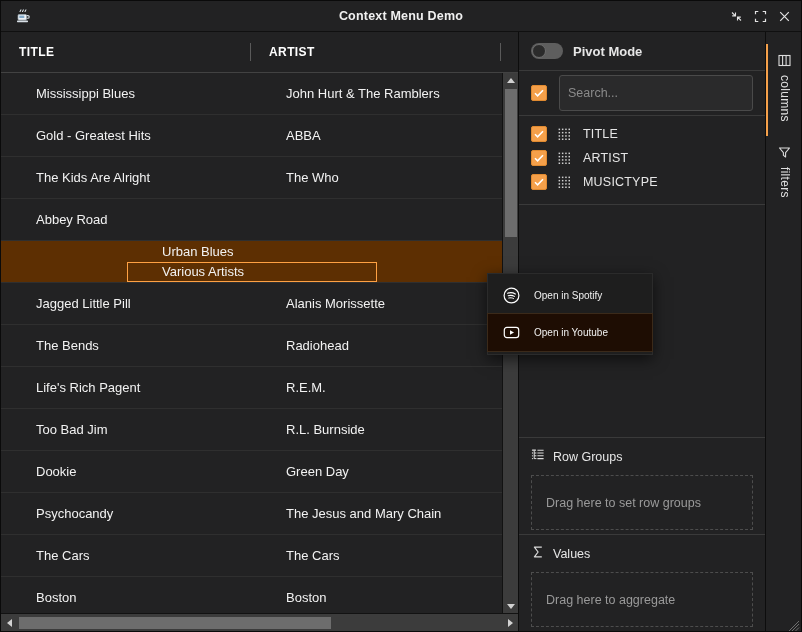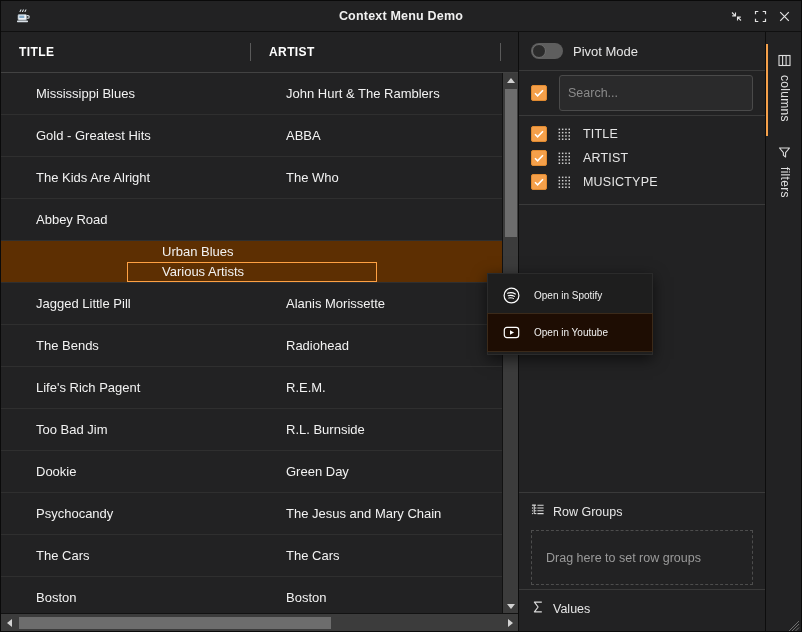--- a/index.html
+++ b/index.html
@@ -192,21 +192,21 @@
     background: #5e5e5e;
     position: relative;
     flex: none;
   }
   .toggle .knob {
     position: absolute; left: 1px; top: 1px;
     width: 14px; height: 14px; border-radius: 50%;
     background: #2b2b2b;
     border: 1px solid #6d6d6d;
   }
-  .pivot-label { font-size: 13px; color: #e6e6e6; }
+  .pivot-label { font-size: 13px; color: #e6e6e6; font-weight: bold; }
 
   .search-row {
     height: 44px;
     display: flex; align-items: center;
     padding: 0 12px;
     gap: 12px;
   }
   .chk {
     width: 16px; height: 16px;
     background: #f5a04a;
@@ -576,20 +576,23 @@
 
         <div class="drop-section">
           <div class="drop-title">
             <span>
               <svg width="14" height="14" viewBox="0 0 14 14">
                 <path d="M10.8 2.2H3.4l3.7 4.8-3.7 4.8h7.4" stroke="#dcdcdc" stroke-width="1.2" fill="none" stroke-linejoin="round"></path>
               </svg>
             </span>
             <span>Values</span>
           </div>
+          <div class="drop-zone">
+            <span>Drag here to aggregate</span>
+          </div>
         </div>
       </div>
 
       <div class="tabstrip">
         <div class="vtab active">
           <span class="vicon">
             <svg width="13" height="13" viewBox="0 0 13 13">
               <rect x="1" y="1.5" width="11" height="10" fill="none" stroke="#dcdcdc" stroke-width="1.1"></rect>
               <path d="M4.6 1.5v10M8.1 1.5v10" stroke="#dcdcdc" stroke-width="1.1"></path>
             </svg>

